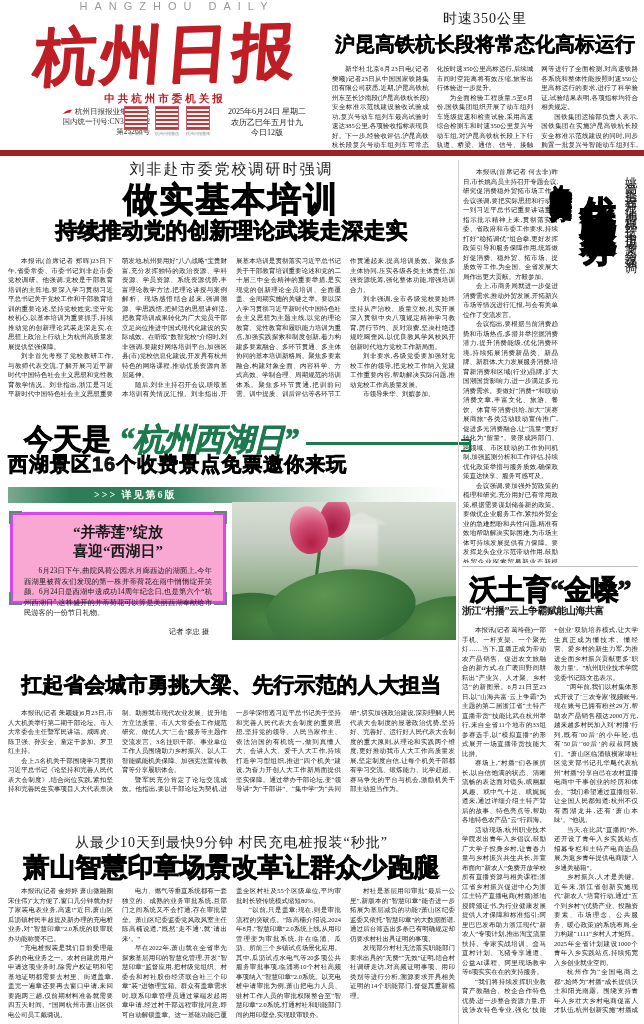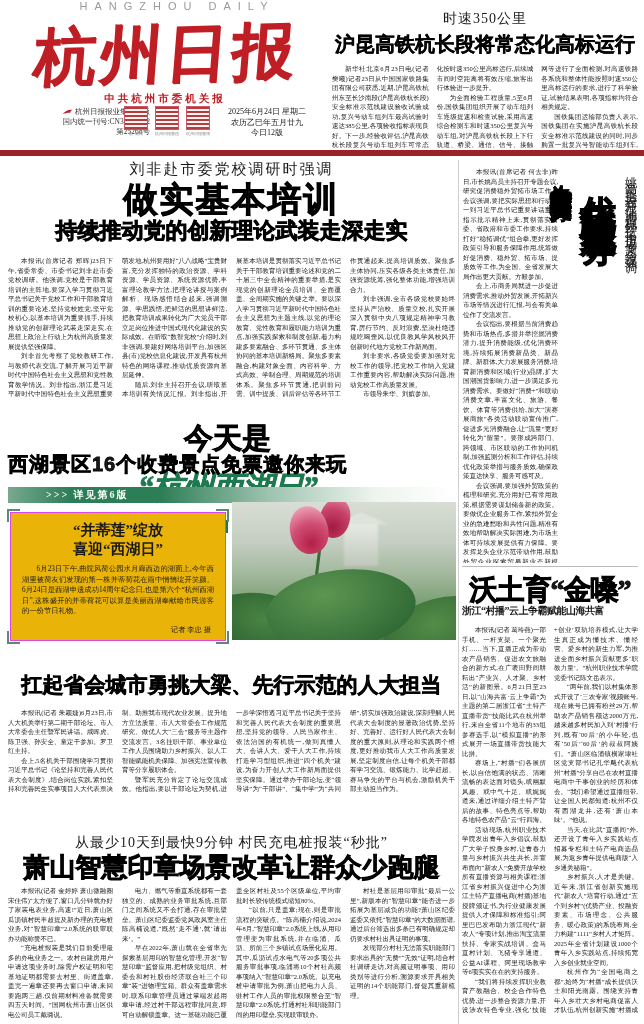--- a/index.html
+++ b/index.html
@@ -36,33 +36,33 @@
   .cols4{column-count:4;column-gap:9px;}
   .cols2{column-count:2;column-gap:8px;}
   
   .lead-kicker{left:8px;top:160px;width:447px;text-align:center;font-size:15px;letter-spacing:2px;}
   .lead-h1{left:8px;top:177px;width:447px;text-align:center;font-family:"Liberation Sans","DejaVu Sans",sans-serif;
            font-size:34px;font-weight:900;-webkit-text-stroke:1px #000;letter-spacing:2px;}
   .lead-h2{left:8px;top:216px;width:447px;text-align:center;font-family:"Liberation Sans","DejaVu Sans",sans-serif;
            font-size:22px;font-weight:900;-webkit-text-stroke:.8px #000;}
   .lead-body{left:8px;top:256px;width:447px;height:158px;}
   
-  .wl-row1{left:4px;top:419px;width:447px;display:flex;align-items:center;gap:8px;flex-direction:column;}
+  .wl-row1{left:24px;top:419px;width:447px;display:flex;align-items:center;gap:8px;}
   .wl-prefix{font-family:"Liberation Sans","DejaVu Sans",sans-serif;font-size:29px;font-weight:900;-webkit-text-stroke:.8px #000;}
   .wl-quote{font-size:31px;font-weight:900;font-style:italic;color:#1d7a4e;letter-spacing:-1px;
             -webkit-text-stroke:.7px #1d7a4e;}
   .wl-line{flex:1;height:3px;background:#1d7a4e;position:relative;margin-top:6px;}
   .wl-line .hook{position:absolute;right:0;top:-3px;width:8px;height:9px;border:2px solid #1d7a4e;border-left:none;}
   .wl-h2{left:8px;top:451px;width:447px;font-family:"Liberation Sans","DejaVu Sans",sans-serif;
          font-size:20px;font-weight:900;-webkit-text-stroke:.8px #000;letter-spacing:1px;}
   .wl-bar{left:8px;top:487px;width:447px;height:16px;line-height:15px;color:#fff;font-size:10px;font-weight:bold;
-          padding-left:38px;box-sizing:border-box;letter-spacing:2px;
+          padding-left:86px;box-sizing:border-box;letter-spacing:2px;
           background:linear-gradient(90deg,#79a98f 0%,#2c7e57 14%,#2c7e57 34%,#9dc2ae 58%,#eef4ee 82%,#ffffff 100%);}
   
-  .wl-box{left:10px;top:512px;width:216px;height:129px;background:#eab308;border:1px solid #d946ef;box-sizing:border-box;}
+  .wl-box{left:10px;top:512px;width:216px;height:92px;background:#f9a8d4;border:3px solid #d946ef;box-sizing:border-box;}
   .corner{position:absolute;width:11px;height:11px;border:2px solid #5d8b72;}
   .c-tl{top:-4px;left:-4px;border-right:none;border-bottom:none;}
   .c-tr{top:-4px;right:-4px;border-left:none;border-bottom:none;}
   .c-bl{bottom:-4px;left:-4px;border-right:none;border-top:none;}
   .c-br{bottom:-4px;right:-4px;border-left:none;border-top:none;}
   .wl-box-t{ text-align:center;font-size:15px;font-weight:bold;line-height:19px;}
   .wl-box-t1{margin-top:8px;}
   .wl-box-body{margin:5px 11px 8px 11px;font-size:7.3px;line-height:10.5px;text-align:justify;text-indent:2em;}
   .wl-box-credit{margin:2px 14px 0 0;text-align:right;font-size:7.3px;}
   

